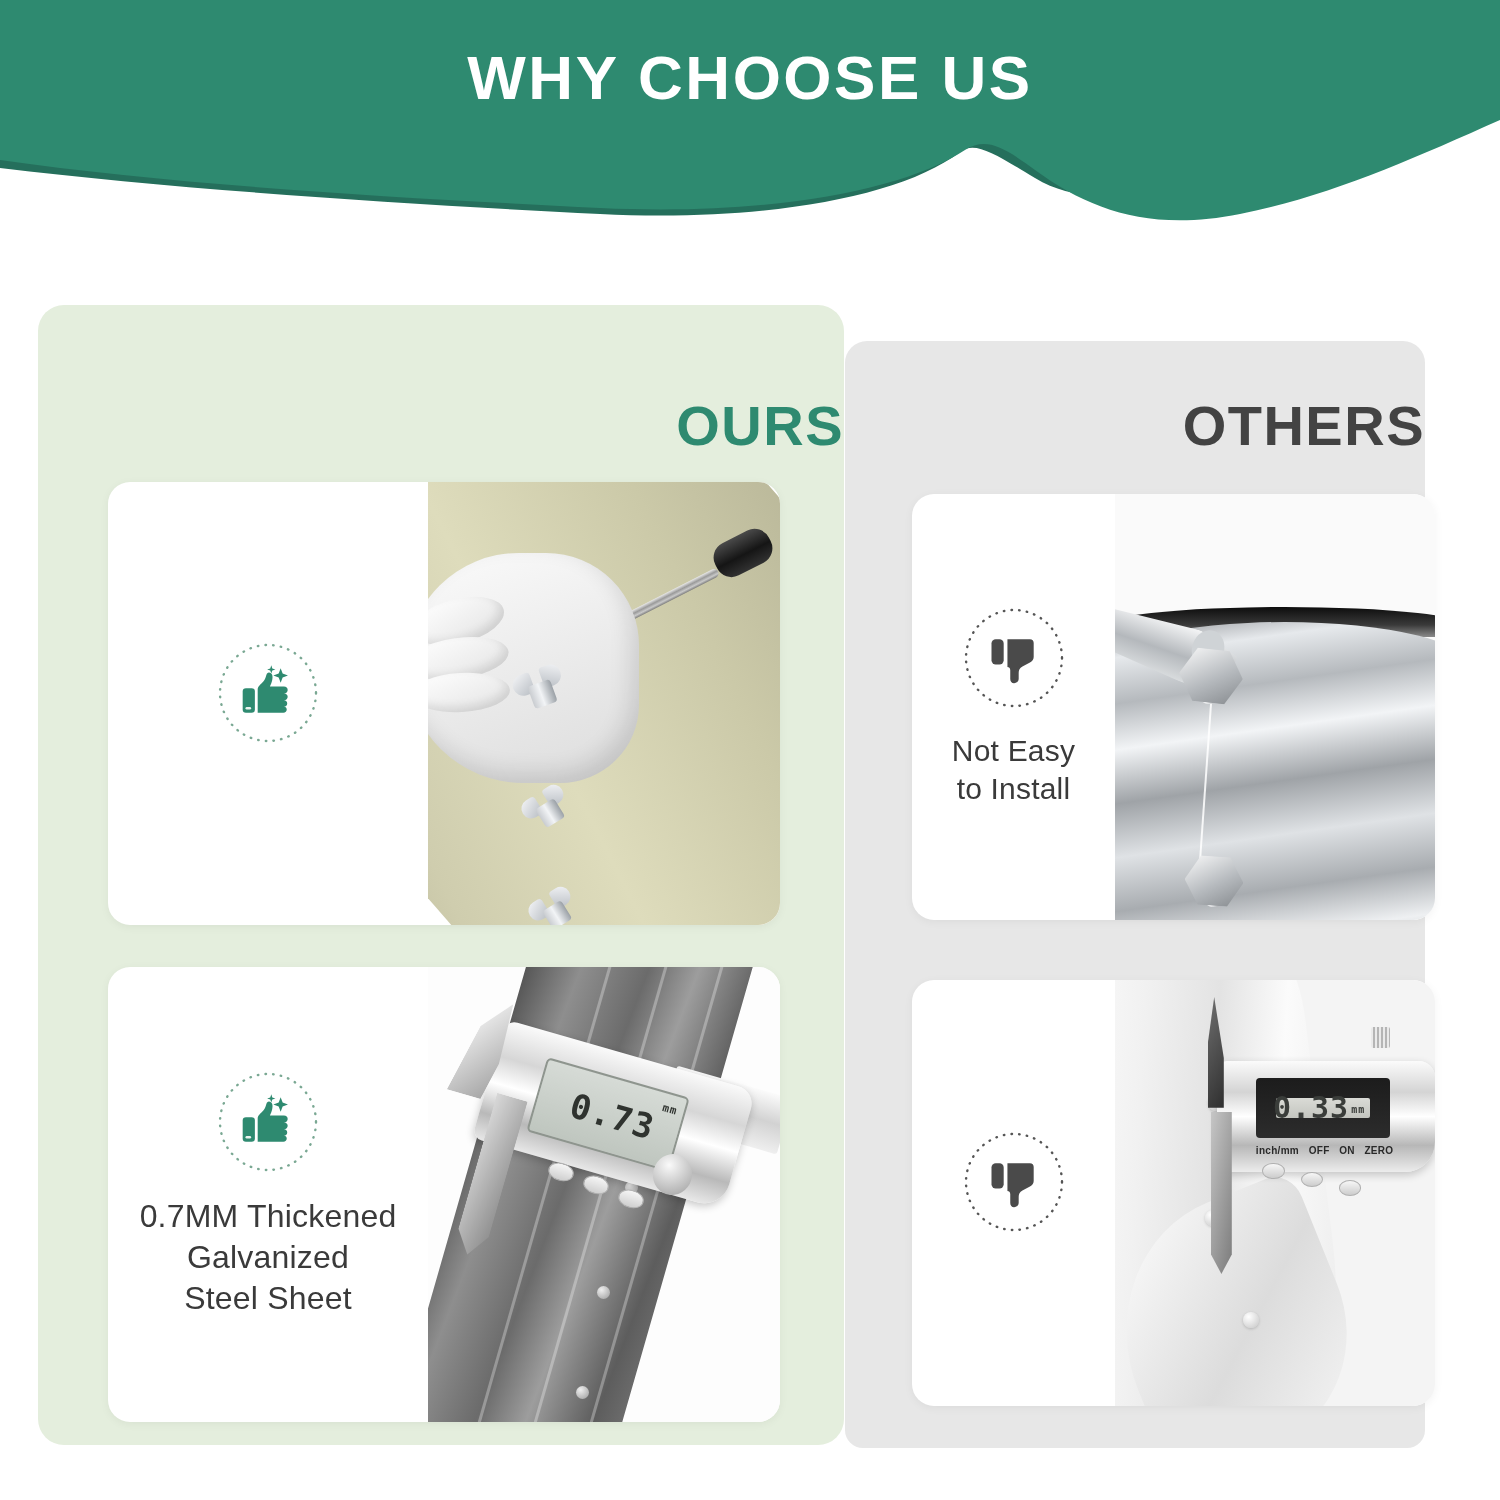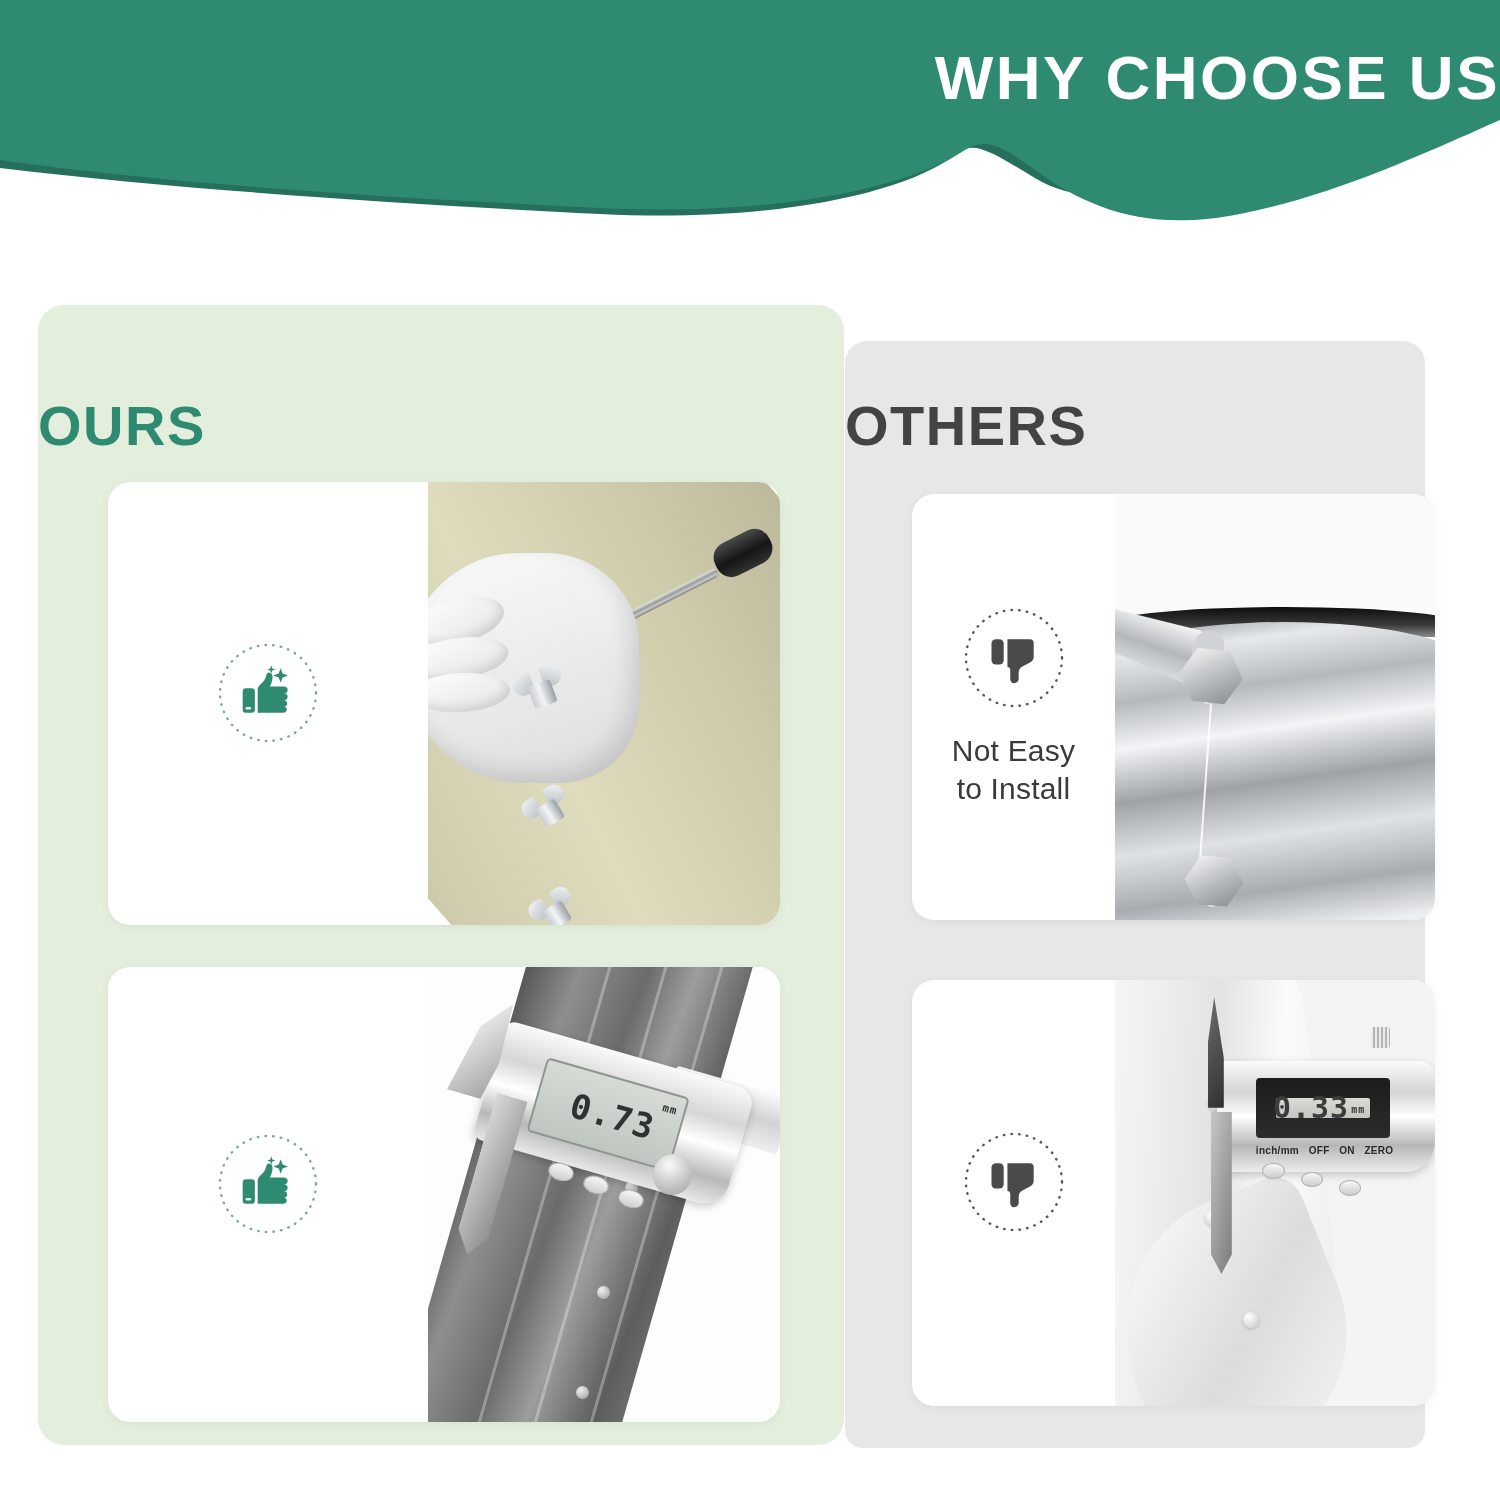--- a/index.html
+++ b/index.html
@@ -25,21 +25,21 @@
     left: 0; top: 0;
     width: 1500px;
     height: 225px;
     overflow: hidden;
   }
   .header-svg { position: absolute; left: 0; top: 0; display: block; }
   .header-title {
     position: absolute;
     left: 0; top: 42px;
     width: 1500px;
-    text-align: right;
+    text-align: center;
     color: #ffffff;
     font-size: 62px;
     font-weight: bold;
     letter-spacing: 2.5px;
     font-family: "Liberation Sans", sans-serif;
     z-index: 3;
   }
 
   
   .panel-ours {
@@ -53,21 +53,21 @@
     position: absolute;
     left: 845px; top: 341px;
     width: 580px; height: 1107px;
     background: #e7e7e7;
     border-radius: 22px 22px 18px 18px;
   }
 
   .col-head {
     position: absolute;
     width: 100%;
-    text-align: left;
+    text-align: right;
     font-size: 56px;
     font-weight: bold;
     letter-spacing: 1.5px;
   }
   .col-head-ours  { top: 88px;  color: #2e8a70; }
   .col-head-other { top: 52px;  color: #434343; }
 
   
   .card {
     position: absolute;
@@ -506,20 +506,23 @@
           <path d="M21 53 V28 C21 24 26 22 28.5 17.5 C30.5 14 30 10 33 10
                    C36.5 10 37.5 14 36.5 18 C36 20.5 35 23 34 25 H49
                    C51.5 25 53 26.6 53 28.7 C53 30.8 51.5 32.4 49 32.4
                    C51.5 32.4 53 34 53 36.1 C53 38.2 51.5 39.8 49 39.8
                    C51.2 39.8 52.5 41.3 52.5 43.2 C52.5 45.1 51.2 46.6 49 46.6
                    C51 46.6 52 48 52 49.6 C52 51.5 50.6 53 48.4 53 Z" fill="#2e8a70"></path>
           <path d="M45.5 5.5 L47.6 11.2 L53.3 13.3 L47.6 15.4 L45.5 21.1 L43.4 15.4 L37.7 13.3 L43.4 11.2 Z" fill="#2e8a70"></path>
           <path d="M35.5 2.5 L36.6 5.8 L39.9 6.9 L36.6 8 L35.5 11.3 L34.4 8 L31.1 6.9 L34.4 5.8 Z" fill="#2e8a70"></path>
         </svg>
       </div>
+      <div class="card-label">0.7MM Thickened
+Galvanized
+Steel Sheet</div>
     </div>
     <div class="card-media">
       <div class="photo">
         <div class="s2-bg"></div>
         <div class="s2-panel"></div>
         <div class="s2-groove" style="left:30%"></div>
         <div class="s2-groove" style="left:46%"></div>
         <div class="s2-groove" style="left:62%"></div>
         <div class="s2-rivet" style="left:56%; top:47%"></div>
         <div class="s2-rivet" style="left:48%; top:70%"></div>

